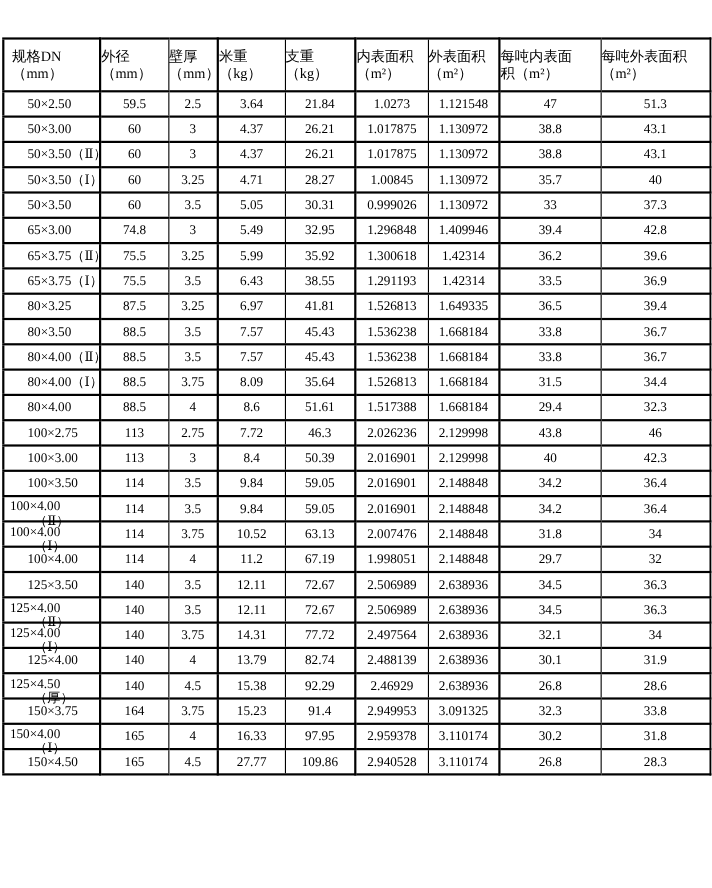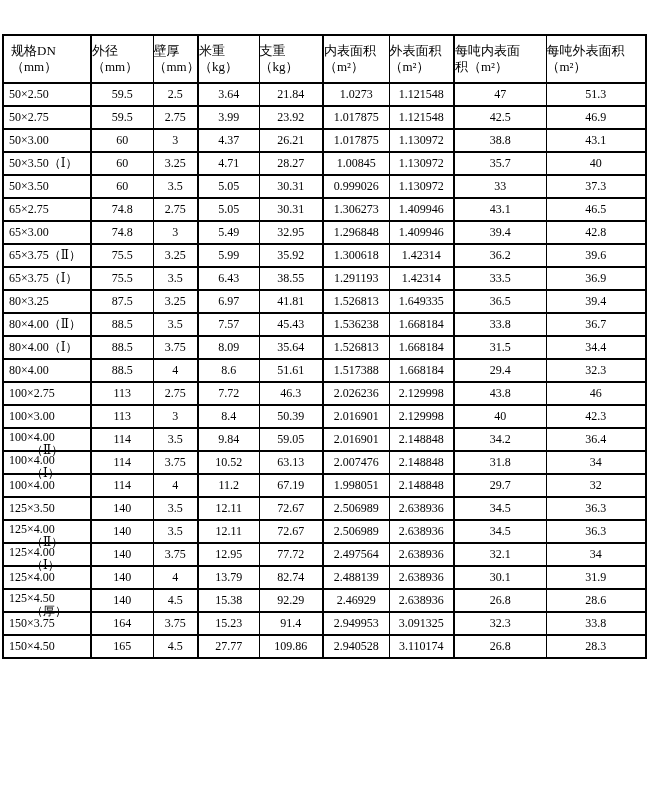--- a/index.html
+++ b/index.html
@@ -48,21 +48,21 @@
   }
   .spec-table tbody td {
     height: 21px;
     font-size: 12px;
     text-align: center;
     vertical-align: middle;
     white-space: nowrap;
   }
   .spec-table tbody td.spec {
     text-align: left;
-    padding-left: 5px;
+    padding-left: 21px;
     position: relative;
   }
   
   .spec-table tbody td.spec .wrap2 {
     position: absolute;
     top: 2px;
     left: 5px;
     line-height: 13px;
     white-space: nowrap;
     z-index: 3;
@@ -133,42 +133,42 @@
           <td>59.5</td>
           <td class="gr">2.5</td>
           <td>3.64</td>
           <td class="gr">21.84</td>
           <td>1.0273</td>
           <td class="gr">1.121548</td>
           <td>47</td>
           <td class="gr">51.3</td>
         </tr>
         <tr>
-          <td class="gr spec">50×2.75</td>
-          <td>59.5</td>
-          <td class="gr">2.75</td>
-          <td>3.99</td>
-          <td class="gr">23.92</td>
-          <td>1.017875</td>
-          <td class="gr">1.121548</td>
-          <td>42.5</td>
-          <td class="gr">46.9</td>
-        </tr>
-        <tr>
           <td class="gr spec">50×3.00</td>
           <td>60</td>
           <td class="gr">3</td>
           <td>4.37</td>
           <td class="gr">26.21</td>
           <td>1.017875</td>
           <td class="gr">1.130972</td>
           <td>38.8</td>
           <td class="gr">43.1</td>
         </tr>
         <tr>
+          <td class="gr spec">50×3.50（Ⅱ）</td>
+          <td>60</td>
+          <td class="gr">3</td>
+          <td>4.37</td>
+          <td class="gr">26.21</td>
+          <td>1.017875</td>
+          <td class="gr">1.130972</td>
+          <td>38.8</td>
+          <td class="gr">43.1</td>
+        </tr>
+        <tr>
           <td class="gr spec">50×3.50（Ⅰ）</td>
           <td>60</td>
           <td class="gr">3.25</td>
           <td>4.71</td>
           <td class="gr">28.27</td>
           <td>1.00845</td>
           <td class="gr">1.130972</td>
           <td>35.7</td>
           <td class="gr">40</td>
         </tr>
@@ -177,31 +177,20 @@
           <td>60</td>
           <td class="gr">3.5</td>
           <td>5.05</td>
           <td class="gr">30.31</td>
           <td>0.999026</td>
           <td class="gr">1.130972</td>
           <td>33</td>
           <td class="gr">37.3</td>
         </tr>
         <tr>
-          <td class="gr spec">65×2.75</td>
-          <td>74.8</td>
-          <td class="gr">2.75</td>
-          <td>5.05</td>
-          <td class="gr">30.31</td>
-          <td>1.306273</td>
-          <td class="gr">1.409946</td>
-          <td>43.1</td>
-          <td class="gr">46.5</td>
-        </tr>
-        <tr>
           <td class="gr spec">65×3.00</td>
           <td>74.8</td>
           <td class="gr">3</td>
           <td>5.49</td>
           <td class="gr">32.95</td>
           <td>1.296848</td>
           <td class="gr">1.409946</td>
           <td>39.4</td>
           <td class="gr">42.8</td>
         </tr>
@@ -232,20 +221,31 @@
           <td>87.5</td>
           <td class="gr">3.25</td>
           <td>6.97</td>
           <td class="gr">41.81</td>
           <td>1.526813</td>
           <td class="gr">1.649335</td>
           <td>36.5</td>
           <td class="gr">39.4</td>
         </tr>
         <tr>
+          <td class="gr spec">80×3.50</td>
+          <td>88.5</td>
+          <td class="gr">3.5</td>
+          <td>7.57</td>
+          <td class="gr">45.43</td>
+          <td>1.536238</td>
+          <td class="gr">1.668184</td>
+          <td>33.8</td>
+          <td class="gr">36.7</td>
+        </tr>
+        <tr>
           <td class="gr spec">80×4.00（Ⅱ）</td>
           <td>88.5</td>
           <td class="gr">3.5</td>
           <td>7.57</td>
           <td class="gr">45.43</td>
           <td>1.536238</td>
           <td class="gr">1.668184</td>
           <td>33.8</td>
           <td class="gr">36.7</td>
         </tr>
@@ -287,20 +287,31 @@
           <td>113</td>
           <td class="gr">3</td>
           <td>8.4</td>
           <td class="gr">50.39</td>
           <td>2.016901</td>
           <td class="gr">2.129998</td>
           <td>40</td>
           <td class="gr">42.3</td>
         </tr>
         <tr>
+          <td class="gr spec">100×3.50</td>
+          <td>114</td>
+          <td class="gr">3.5</td>
+          <td>9.84</td>
+          <td class="gr">59.05</td>
+          <td>2.016901</td>
+          <td class="gr">2.148848</td>
+          <td>34.2</td>
+          <td class="gr">36.4</td>
+        </tr>
+        <tr>
           <td class="gr spec">
             <div class="wrap2"><span>100×4.00</span><span class="l2">（Ⅱ）</span></div>
           </td>
           <td>114</td>
           <td class="gr">3.5</td>
           <td>9.84</td>
           <td class="gr">59.05</td>
           <td>2.016901</td>
           <td class="gr">2.148848</td>
           <td>34.2</td>
@@ -353,21 +364,21 @@
           <td class="gr">2.638936</td>
           <td>34.5</td>
           <td class="gr">36.3</td>
         </tr>
         <tr>
           <td class="gr spec">
             <div class="wrap2"><span>125×4.00</span><span class="l2">（Ⅰ）</span></div>
           </td>
           <td>140</td>
           <td class="gr">3.75</td>
-          <td>12.95</td>
+          <td>14.31</td>
           <td class="gr">77.72</td>
           <td>2.497564</td>
           <td class="gr">2.638936</td>
           <td>32.1</td>
           <td class="gr">34</td>
         </tr>
         <tr>
           <td class="gr spec">125×4.00</td>
           <td>140</td>
           <td class="gr">4</td>
@@ -396,20 +407,33 @@
           <td>164</td>
           <td class="gr">3.75</td>
           <td>15.23</td>
           <td class="gr">91.4</td>
           <td>2.949953</td>
           <td class="gr">3.091325</td>
           <td>32.3</td>
           <td class="gr">33.8</td>
         </tr>
         <tr>
+          <td class="gr spec">
+            <div class="wrap2"><span>150×4.00</span><span class="l2">（Ⅰ）</span></div>
+          </td>
+          <td>165</td>
+          <td class="gr">4</td>
+          <td>16.33</td>
+          <td class="gr">97.95</td>
+          <td>2.959378</td>
+          <td class="gr">3.110174</td>
+          <td>30.2</td>
+          <td class="gr">31.8</td>
+        </tr>
+        <tr>
           <td class="gr spec">150×4.50</td>
           <td>165</td>
           <td class="gr">4.5</td>
           <td>27.77</td>
           <td class="gr">109.86</td>
           <td>2.940528</td>
           <td class="gr">3.110174</td>
           <td>26.8</td>
           <td class="gr">28.3</td>
         </tr>

